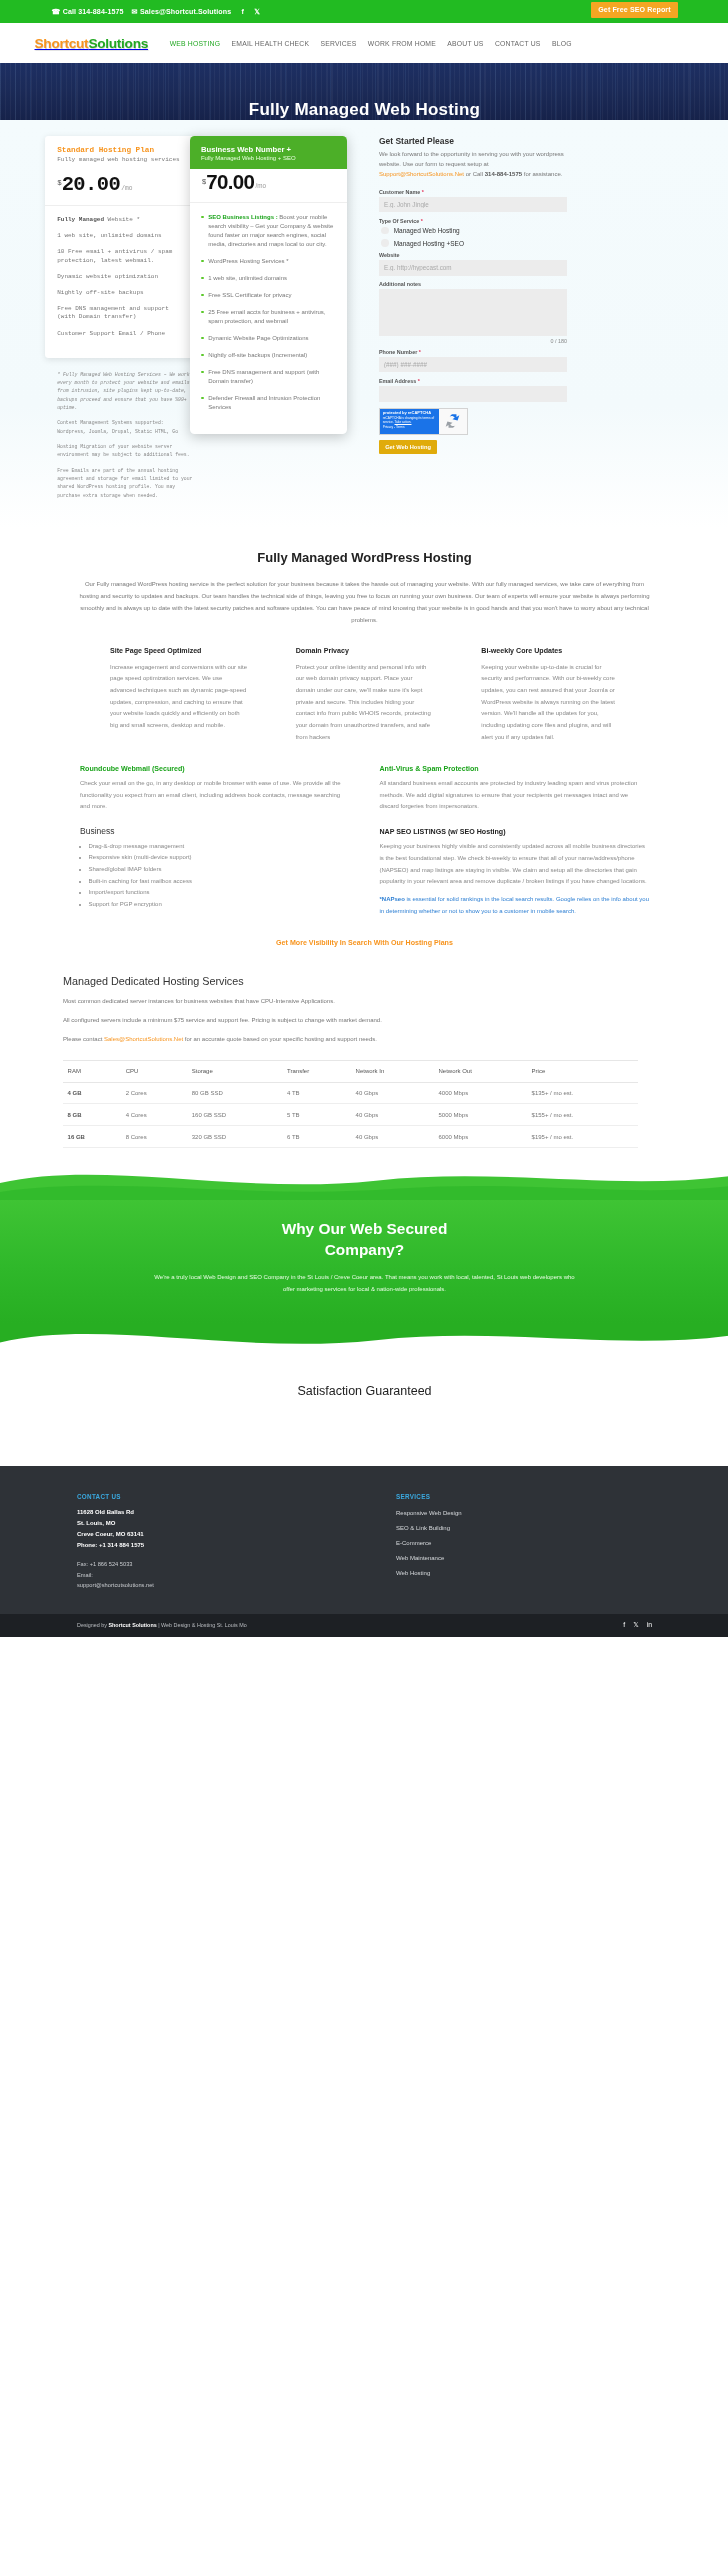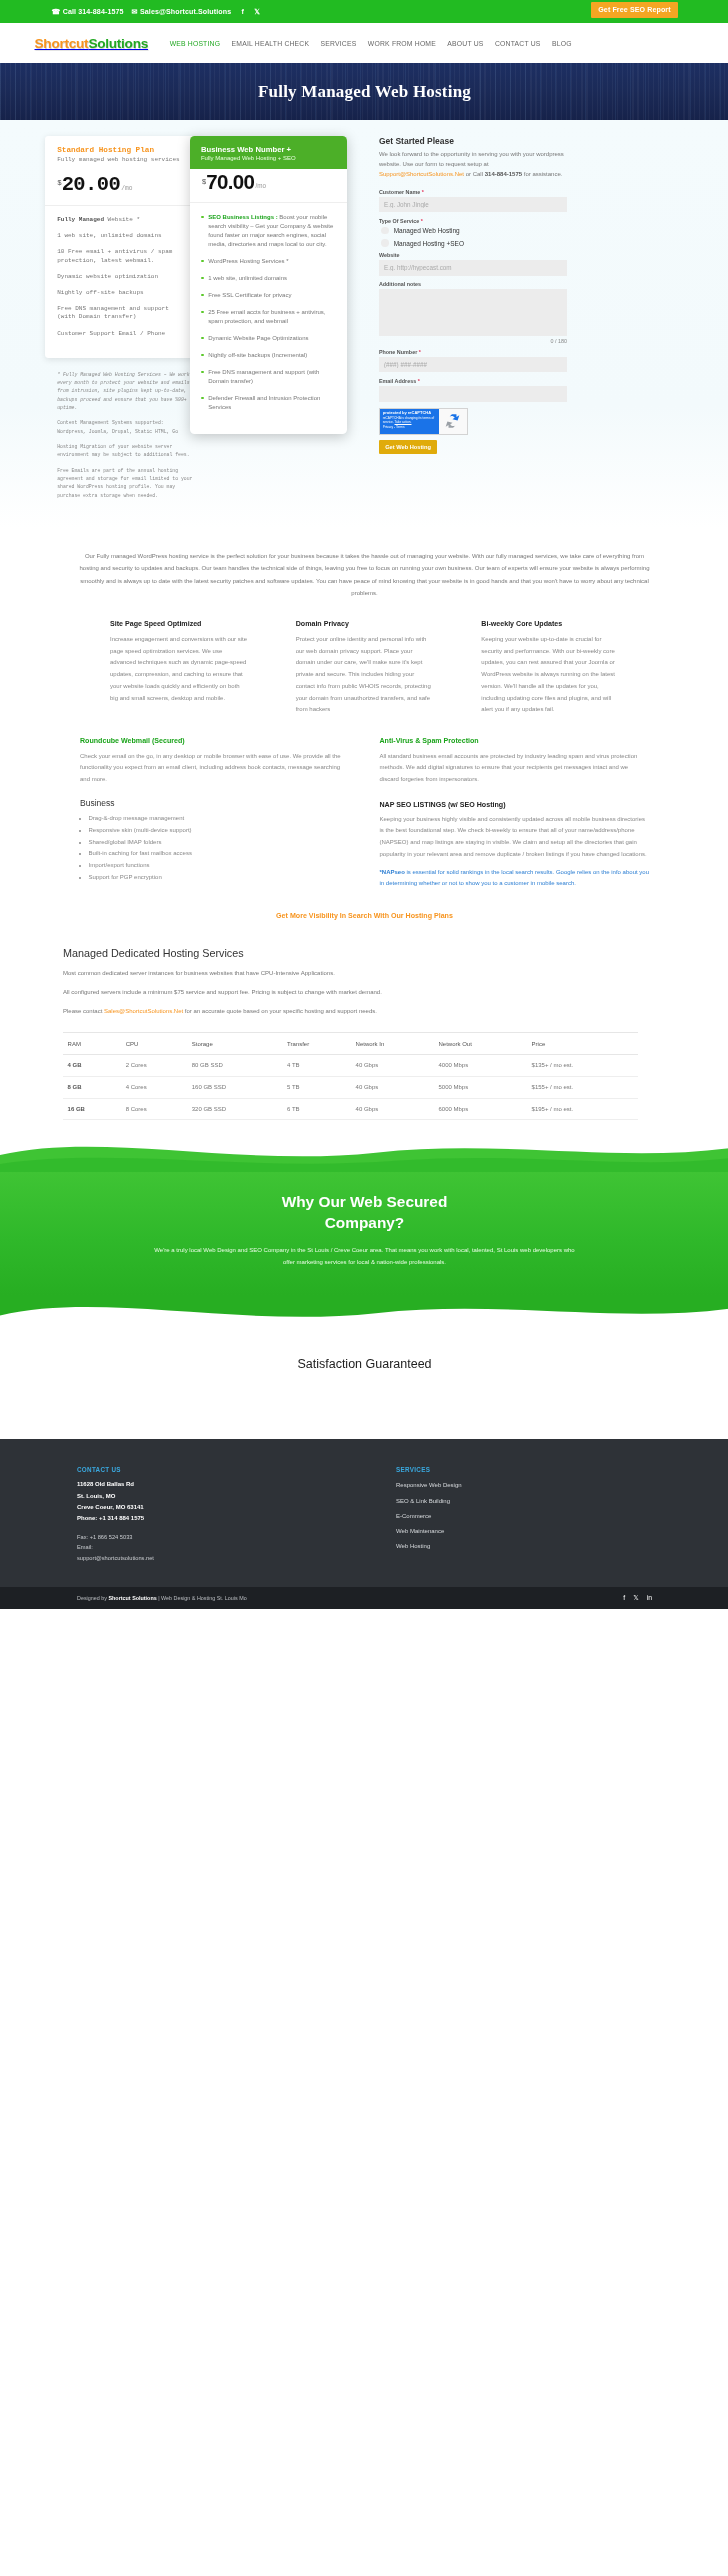--- a/index.html
+++ b/index.html
@@ -47,21 +47,21 @@
   }
   .nav-links a.active { color:#22a822; }
 
   
   .hero {
     height:57px;
     background:
       repeating-linear-gradient(90deg, rgba(255,255,255,.045) 0 1.1px, rgba(0,0,0,0) 1.1px 5.1px),
       repeating-linear-gradient(90deg, rgba(120,170,220,.10) 0 0.6px, rgba(0,0,0,0) 0.6px 15px),
       linear-gradient(180deg,#1d2f63 0%,#1b2a57 50%,#16224a 100%);
-    display:flex; align-items:center; justify-content:center;font-family:Liberation Serif, serif;
+    display:flex; align-items:flex-end; justify-content:center;
   }
   .hero h1 { color:#fff; font-size:17px; font-weight:bold; letter-spacing:0.2px; }
 
   
   .pricing-wrap {
     background:linear-gradient(180deg,#f4fbfd 0%,#f3fafc 70%,#ffffff 100%);
     padding:16px 0 21.6px;
   }
   .pricing-inner { width:660px; margin:0 auto; display:flex; align-items:flex-start; gap:0; position:relative; }
 
@@ -362,20 +362,21 @@
         </div>
       </div>
       <button class="submit-btn">Get Web Hosting</button>
     </div>
 
   </div>
 </div>
 
 <div class="wp-section">
   <div class="wp-inner">
+    <h2 class="wp-h2">Fully Managed WordPress Hosting</h2>
     <p class="wp-p">Our Fully managed WordPress hosting service is the perfect solution for your business because it takes the hassle out of managing your website. With our fully managed services, we take care of everything from hosting and security to updates and backups. Our team handles the technical side of things, leaving you free to focus on running your own business. Our team of experts will ensure your website is always performing smoothly and is always up to date with the latest security patches and software updates. You can have peace of mind knowing that your website is in good hands and that you won't have to worry about any technical problems.</p>
 
     <div class="three-col">
       <div class="col">
         <div class="col-h3">Site Page Speed Optimized</div>
         <div class="col-p">Increase engagement and conversions with our site page speed optimization services. We use advanced techniques such as dynamic page-speed updates, compression, and caching to ensure that your website loads quickly and efficiently on both big and small screens, desktop and mobile.</div>
       </div>
       <div class="col">
         <div class="col-h3">Domain Privacy</div>
         <div class="col-p">Protect your online identity and personal info with our web domain privacy support. Place your domain under our care, we'll make sure it's kept private and secure. This includes hiding your contact info from public WHOIS records, protecting your domain from unauthorized transfers, and safe from hackers</div>

